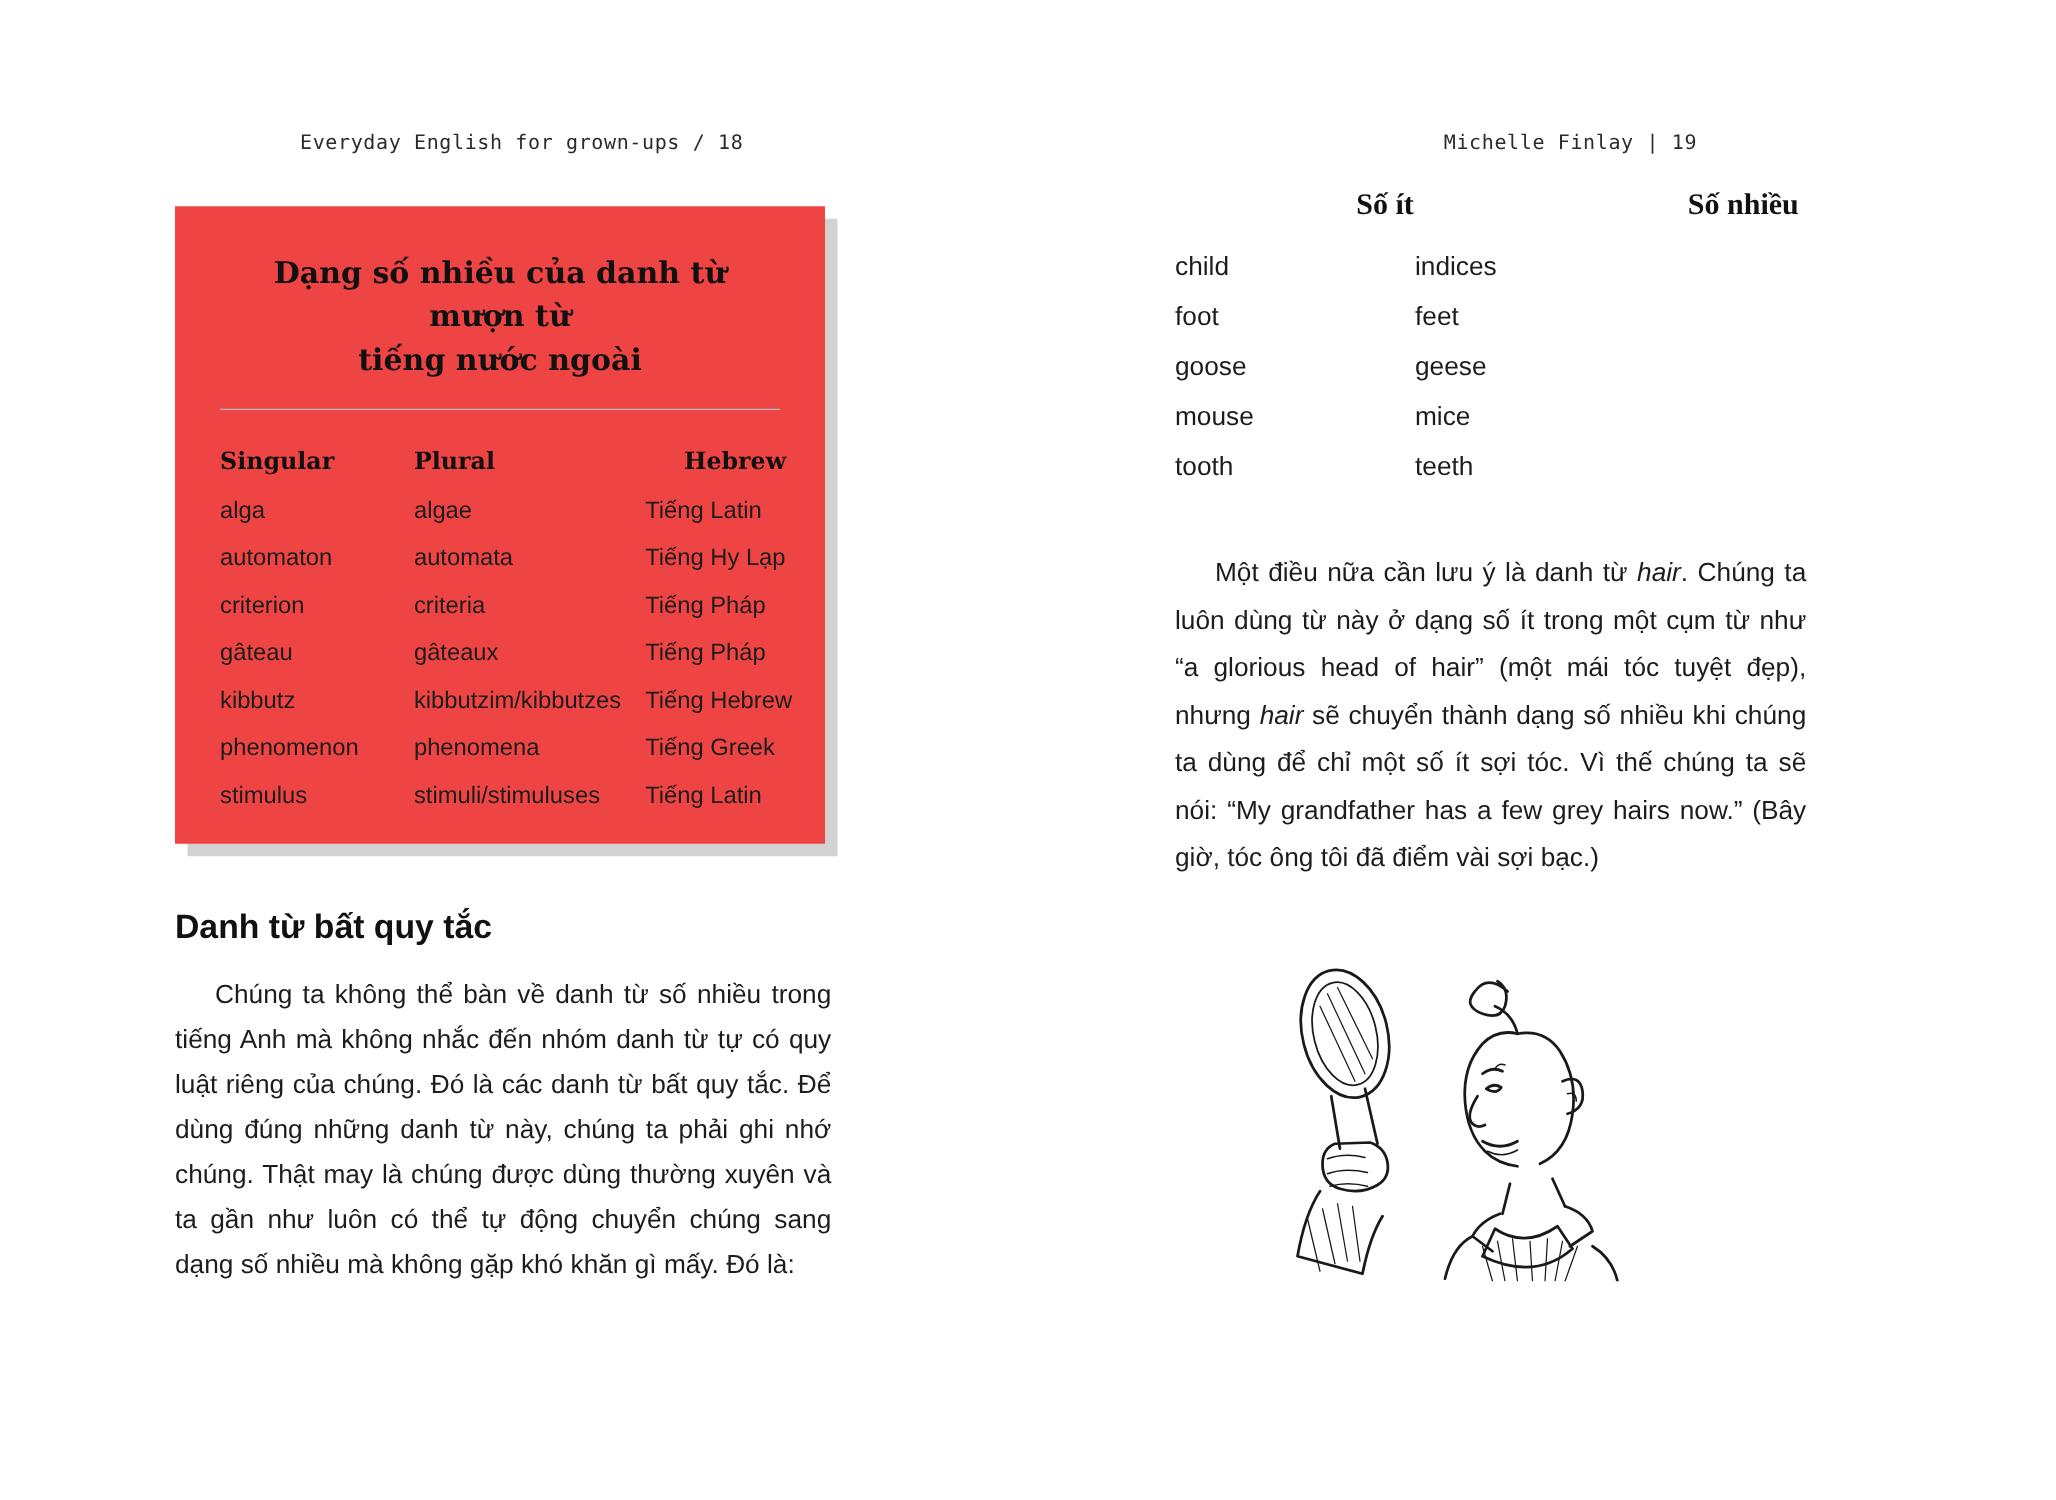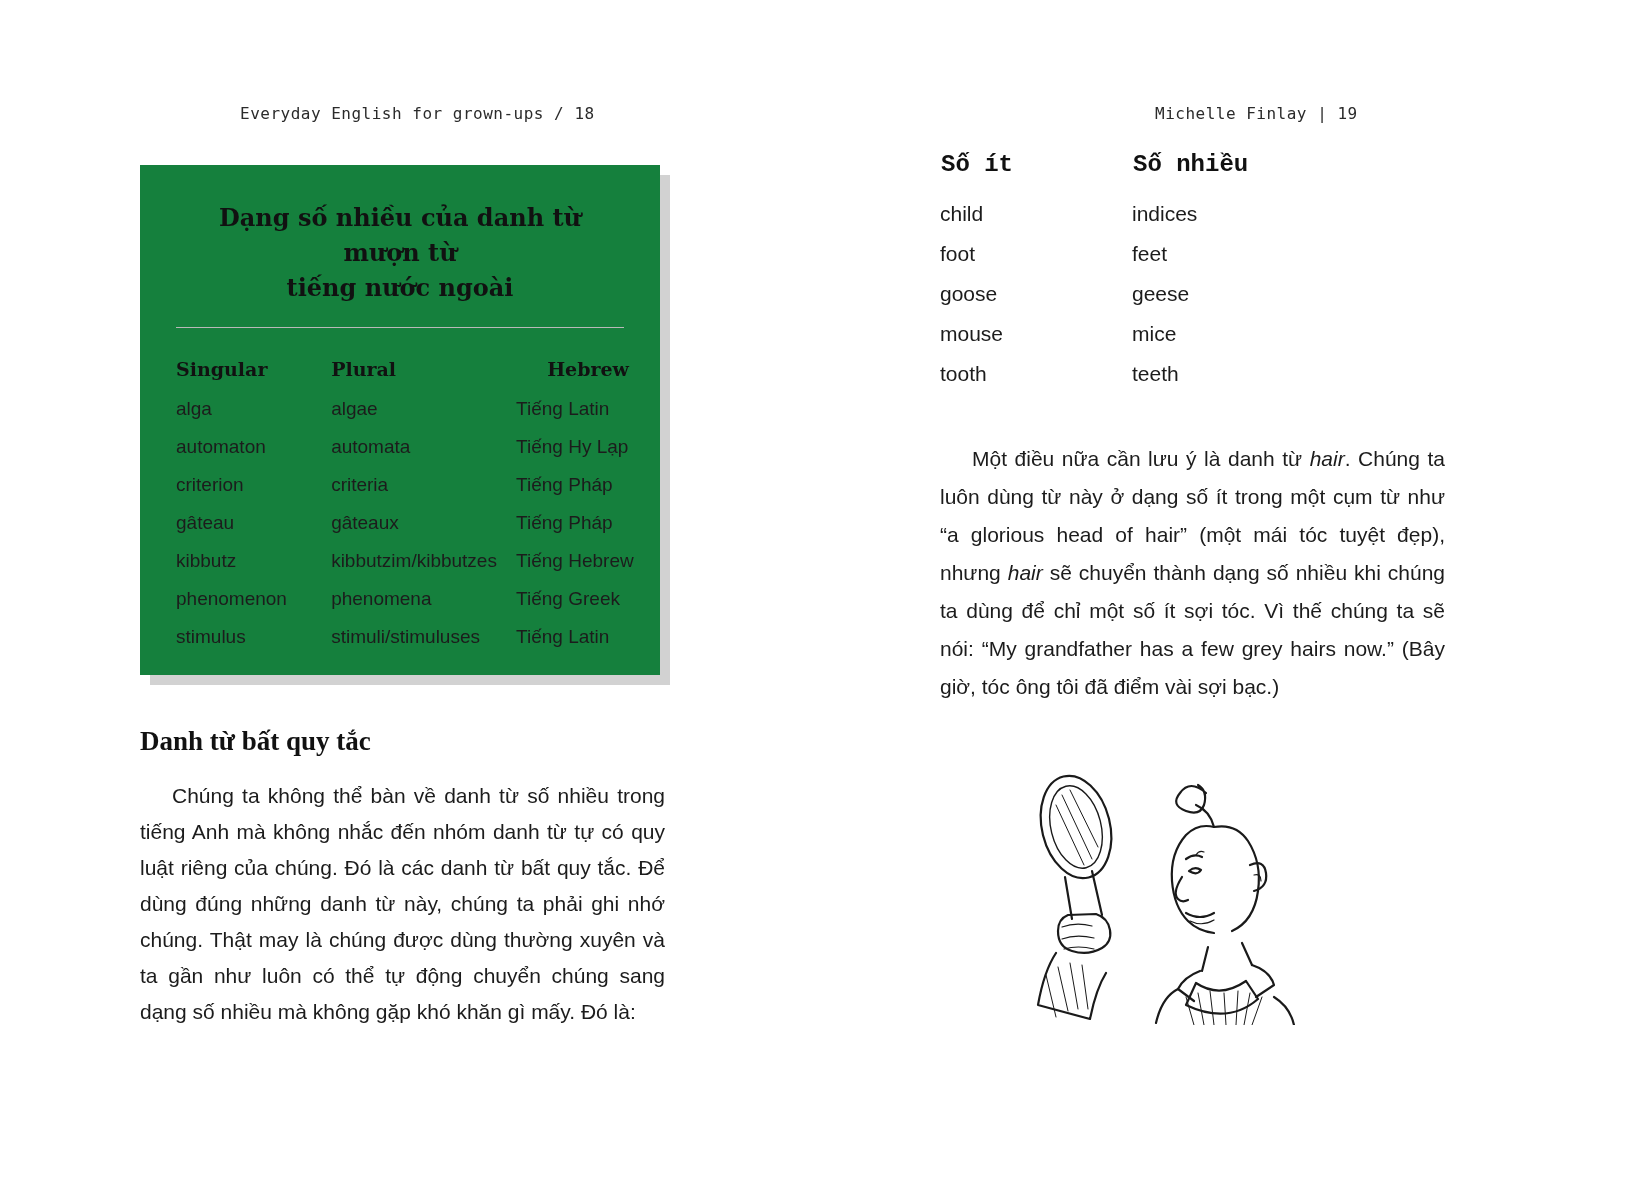--- a/index.html
+++ b/index.html
@@ -32,21 +32,21 @@
   .rh-left  { left: 240px; }
   .rh-right { left: 1155px; }
 
   
   .grey-box {
     position: absolute;
     left: 140px;
     top: 165px;
     width: 520px;
     height: 510px;
-    background: #15803d;
+    background: #ef4444;
     box-shadow: 10px 10px 0 0 #d2d2d2;
   }
   .grey-box h2 {
     font-family: "DejaVu Serif", serif;
     font-weight: 700;
     font-size: 24px;
     line-height: 1.45;
     text-align: center;
     margin: 36px 46px 0 46px;
     color: #111;
@@ -80,21 +80,21 @@
   .c1 { padding-left: 36px !important; width: 150px; }
   .c2 { width: 180px; }
   .c3 { width: 140px; }
   table.borrowed th.c3 { text-align: center; }
 
   
   .sec-heading {
     position: absolute;
     left: 140px;
     top: 726px;
-    font-family: Liberation Serif, serif;
+    font-family: Liberation Sans, sans-serif;
     font-weight: 700;
     font-size: 27px;
     color: #111;
   }
   .body-text {
     position: absolute;
     left: 140px;
     top: 778px;
     width: 525px;
     font-family: "Liberation Sans", sans-serif;
@@ -108,24 +108,24 @@
   
   .irregular {
     position: absolute;
     left: 940px;
     top: 150px;
     width: 500px;
     border-collapse: collapse;
     table-layout: fixed;
   }
   .irregular th {
-    font-family: Liberation Mono, monospace;
+    font-family: Liberation Serif, serif;
     font-weight: 700;
     font-size: 24px;
-    text-align: left;
+    text-align: right;
     padding-bottom: 16px;
     color: #111;
   }
   .irregular td {
     font-family: "Liberation Sans", sans-serif;
     font-size: 21px;
     padding: 8px 0;
     color: #1c1c1c;
   }
   .ic1 { width: 190px; }

